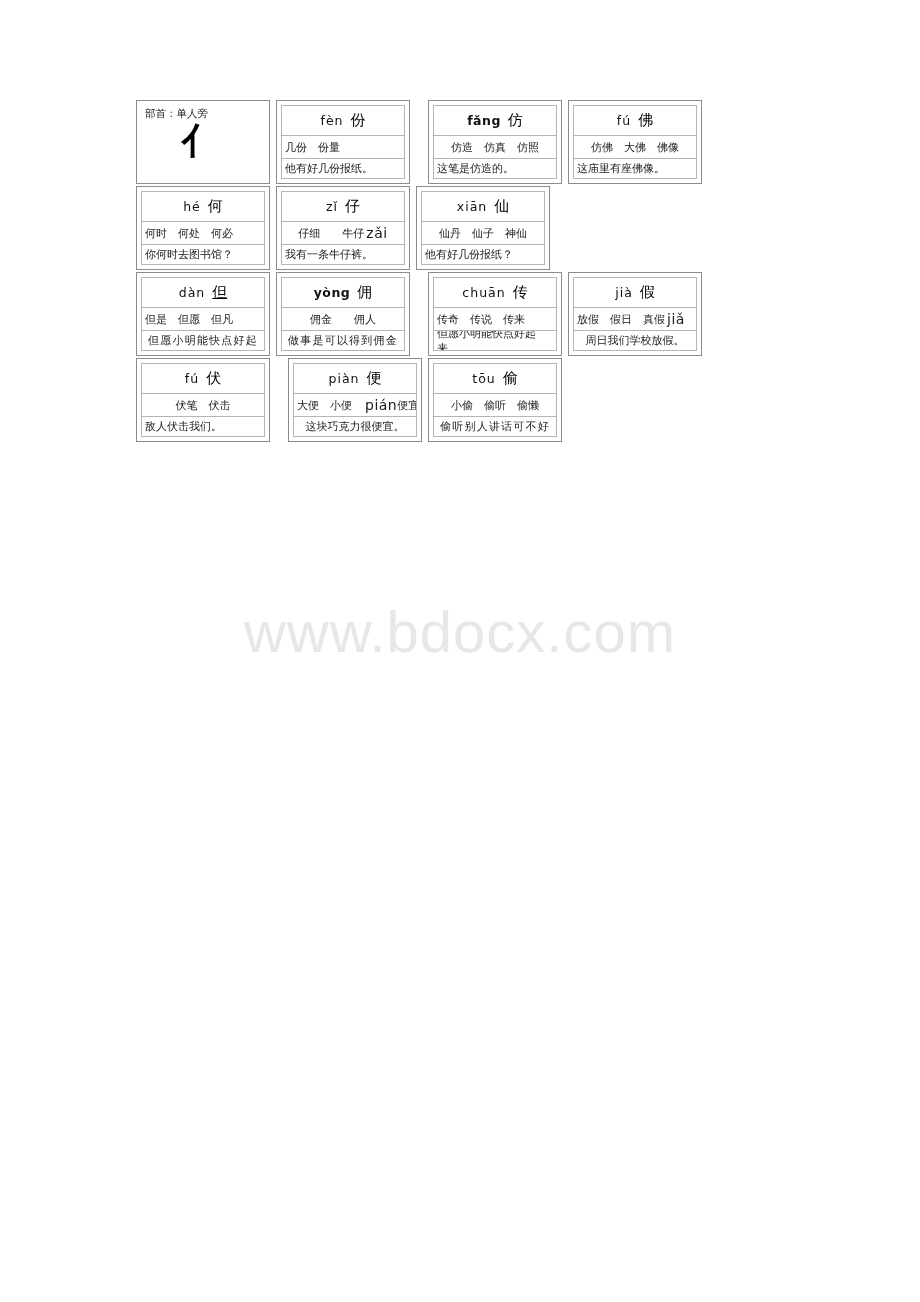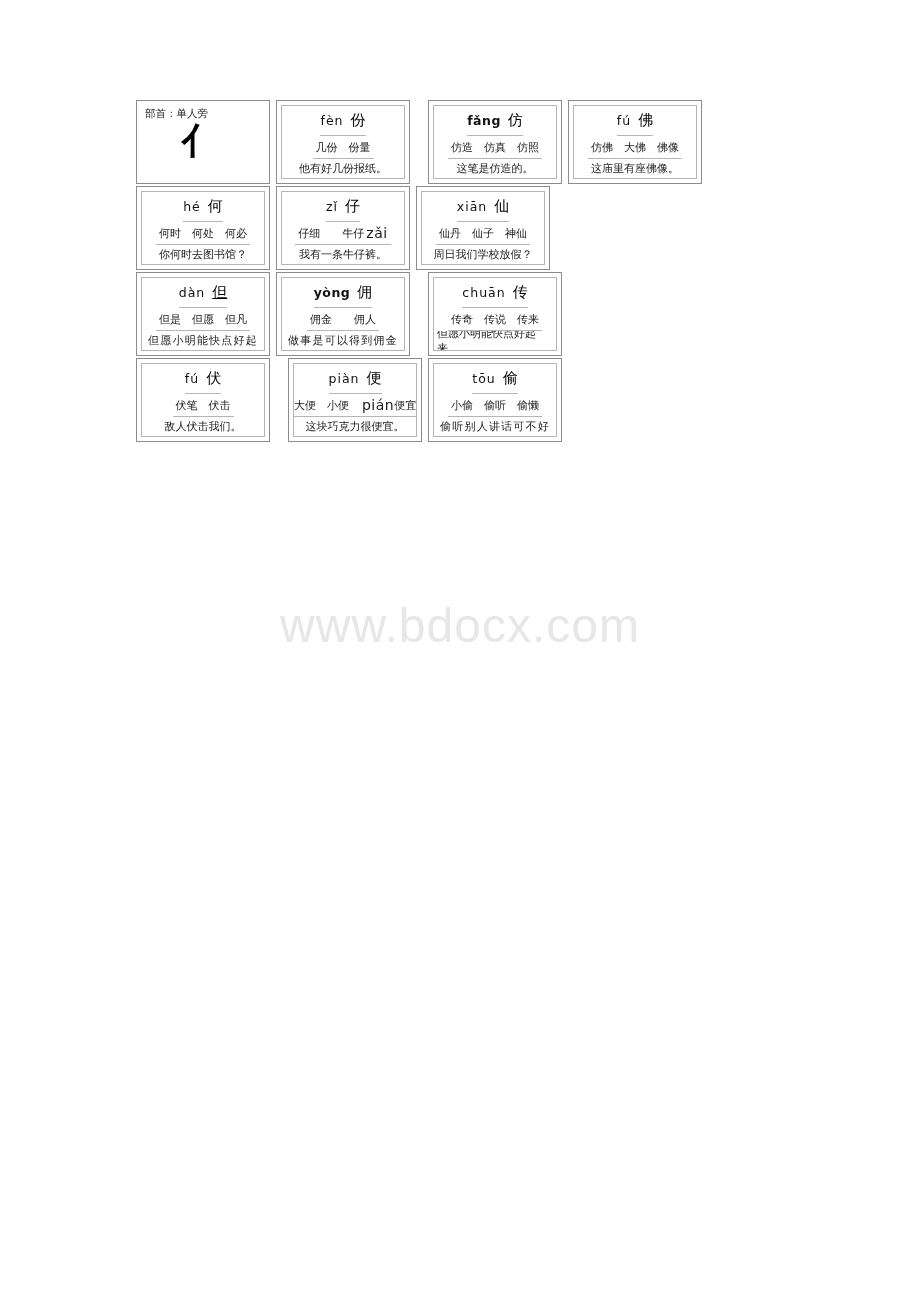--- a/index.html
+++ b/index.html
@@ -16,21 +16,21 @@
   }
 
   
   #watermark {
     position: absolute;
     left: 0;
     top: 598px;
     width: 920px;
     text-align: center;
     font-family: "Liberation Sans", "DejaVu Sans", sans-serif;
-    font-size: 48px;
+    font-size: 58px;
     letter-spacing: 1px;
     color: #e7e7e7;
     user-select: none;
     white-space: nowrap;
   }
 
   
   #card-grid {
     position: absolute;
     left: 136px;
@@ -83,21 +83,20 @@
     padding: 4px;
     height: 84px;
     overflow: hidden;
   }
   .char-inner {
     border: 1px solid #b5b5b5;
     height: 100%;
     display: flex;
     flex-direction: column;
     overflow: hidden;
-    align-items: center;
   }
   .row-head {
     flex: 0 0 30px;
     display: flex;
     align-items: center;
     justify-content: center;
     border-bottom: 1px solid #b5b5b5;
     white-space: nowrap;
   }
   .py {
@@ -246,21 +245,21 @@
     </div>
 
     <div class="cell c3">
       <div class="char-card">
           <div class="char-inner">
         <div class="row-head">
           <span class="py">xiān</span>
           <span class="hz">仙</span>
         </div>
         <div class="row-words">仙丹　仙子　神仙</div>
-        <div class="row-sent left">周日我们学校放假？</div>
+        <div class="row-sent left">他有好几份报纸？</div>
       </div>
         </div>
     </div>
   </div>
 
   <div class="card-row">
     <div class="cell c0">
       <div class="char-card">
           <div class="char-inner">
         <div class="row-head">
@@ -292,20 +291,35 @@
         <div class="row-head">
           <span class="py">chuān</span>
           <span class="hz">传</span>
         </div>
         <div class="row-words left">传奇　传说　传来</div>
         <div class="row-sent left">但愿小明能快点好起来。</div>
       </div>
         </div>
     </div>
 
+    <div class="cell c3">
+      <div class="char-card">
+          <div class="char-inner">
+        <div class="row-head">
+          <span class="py">jià</span>
+          <span class="hz">假</span>
+        </div>
+        <div class="row-words left">
+              <span>放假　假日　真假</span>
+              <span class="mini">jiǎ</span>
+            </div>
+        <div class="row-sent">周日我们学校放假。</div>
+      </div>
+        </div>
+    </div>
   </div>
 
   <div class="card-row">
 
     <div class="cell c1">
       <div class="char-card">
           <div class="char-inner">
         <div class="row-head">
           <span class="py">fú</span>
           <span class="hz">伏</span>

